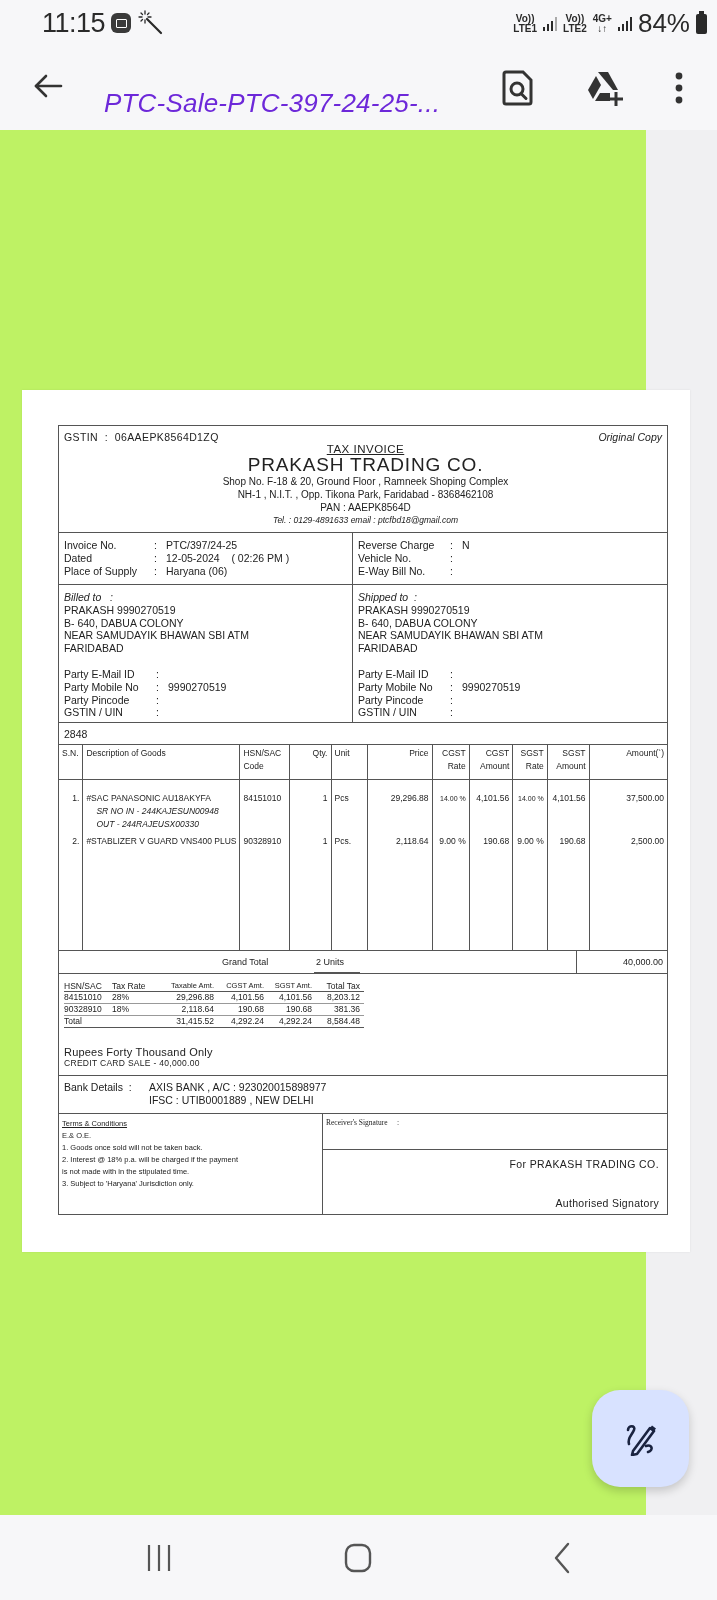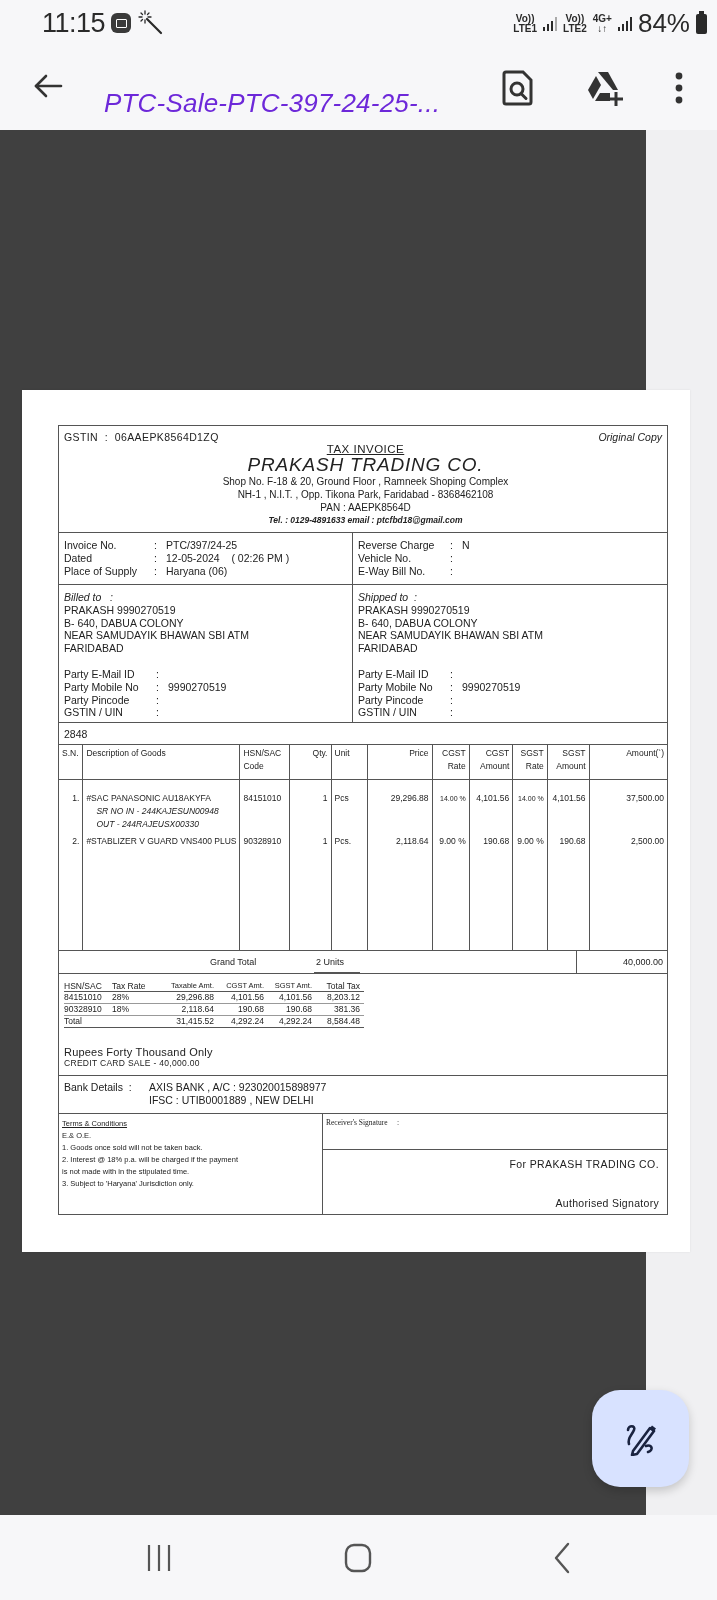--- a/index.html
+++ b/index.html
@@ -22,33 +22,33 @@
 
   
   .appbar { position: absolute; left: 0; top: 48px; width: 717px; height: 82px; background: #f7f7f9; }
   .back-btn { position: absolute; left: 28px; top: 18px; width: 40px; height: 40px; }
   .doc-title { position: absolute; left: 104px; top: 40px; font-size: 26px; color: #6d28d9; white-space: nowrap; letter-spacing: 0.2px; font-style: italic; }
   .lens-btn { position: absolute; left: 500px; top: 20px; width: 36px; height: 40px; }
   .drive-btn { position: absolute; left: 584px; top: 20px; width: 40px; height: 40px; }
   .more-btn { position: absolute; left: 664px; top: 20px; width: 30px; height: 40px; }
 
   
-  .viewer { position: absolute; left: 0; top: 130px; width: 646px; height: 1385px; background: #404040; }
+  .viewer { position: absolute; left: 0; top: 130px; width: 646px; height: 1385px; background: #bef264; }
   .page { position: absolute; left: 22px; top: 260px; width: 668px; height: 862px; background: #ffffff; box-shadow: 0 0 2px rgba(0,0,0,0.08); }
 
   
   .inv { position: absolute; left: 36px; top: 35px; width: 610px; border: 1px solid #555; font-size: 10px; color: #222; }
   .inv-head { position: relative; height: 107px; border-bottom: 1px solid #555; }
   .gstin { position: absolute; left: 5px; top: 5px; font-size: 10.5px; letter-spacing: 0.4px; }
   .copy { position: absolute; right: 5px; top: 5px; font-size: 10.5px; font-style: italic; }
   .head-center { position: absolute; left: 5px; right: 0; top: 17px; text-align: center; }
   .tax-inv { font-size: 11.5px; letter-spacing: 0.5px; text-decoration: underline; display: inline-block; padding: 0 4px; }
-  .company { font-size: 19px; letter-spacing: 0.8px; margin-top: 0px; line-height: 20px; font-style: italic; }
+  .company { font-size: 19px; letter-spacing: 0.8px; margin-top: 0px; line-height: 20px; }
   .addr { font-size: 10px; line-height: 13px; }
-  .contact { font-size: 8.5px; font-style: italic; line-height: 12px; font-weight: bold; }
+  .contact { font-size: 8.5px; font-style: italic; line-height: 12px; }
 
   .meta { display: flex; height: 52px; border-bottom: 1px solid #555; }
   .meta-col { position: relative; padding: 6px 5px; line-height: 13px; font-size: 10.5px; }
   .meta-col.left { width: 294px; border-right: 1px solid #555; }
   .meta-col.right { flex: 1; }
   .kv { display: flex; }
   .kv .k { width: 90px; }
   .kv .sep { width: 12px; }
   .meta-col.right .kv .k { width: 92px; }
 
@@ -71,21 +71,21 @@
   .l { text-align: left; }
   .c-sn { width: 24px; } .c-desc { width: 146px; } .c-hsn { width: 50px; } .c-qty { width: 44px; } .c-unit { width: 38px; }
   .c-price { width: 67px; } .c-cr { width: 38px; } .c-ca { width: 44px; } .c-sr { width: 35px; } .c-sa { width: 42px; } .c-amt { width: 82px; }
   .sub-i { font-style: italic; padding-left: 10px; display: block; }
   tr.spacer td { height: 100px; }
   tr.first-item td { padding-top: 12px; }
   .small-rate { font-size: 7px; }
 
   .grand { position: relative; height: 24px; border-top: 1px solid #555; border-bottom: 1px solid #555; font-size: 9px; display: flex; }
   .grand .gt-main { width: 518px; border-right: 1px solid #555; position: relative; }
-  .grand .gt-label { position: absolute; left: 151px; top: 6px; }
+  .grand .gt-label { position: absolute; left: 163px; top: 6px; }
   .grand .gt-units { position: absolute; left: 257px; top: 6px; }
   .grand .gt-line { position: absolute; left: 255px; top: 21px; width: 46px; height: 1px; background: #555; }
   .grand .gt-amt { flex: 1; text-align: right; padding: 6px 4px; }
 
   .taxsum { padding: 7px 5px 2px; font-size: 8.5px; height: 102px; border-bottom: 1px solid #555; position: relative; }
   table.hsn { border-collapse: collapse; font-size: 8.5px; }
   table.hsn th { font-weight: normal; text-align: left; border-bottom: 1px solid #555; padding: 0 4px 0 0; font-size: 8.5px; }
   table.hsn th.small { font-size: 7.5px; }
   table.hsn td { padding: 0 4px 0 0; line-height: 11px; border-bottom: 1px solid #999; }
   table.hsn tr.total td { border-bottom: 1px solid #555; }

